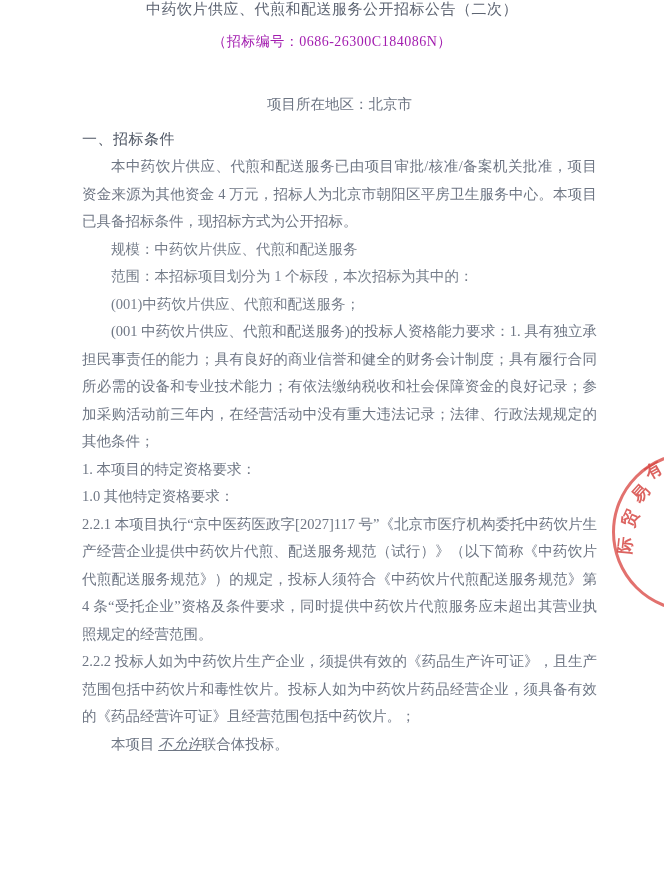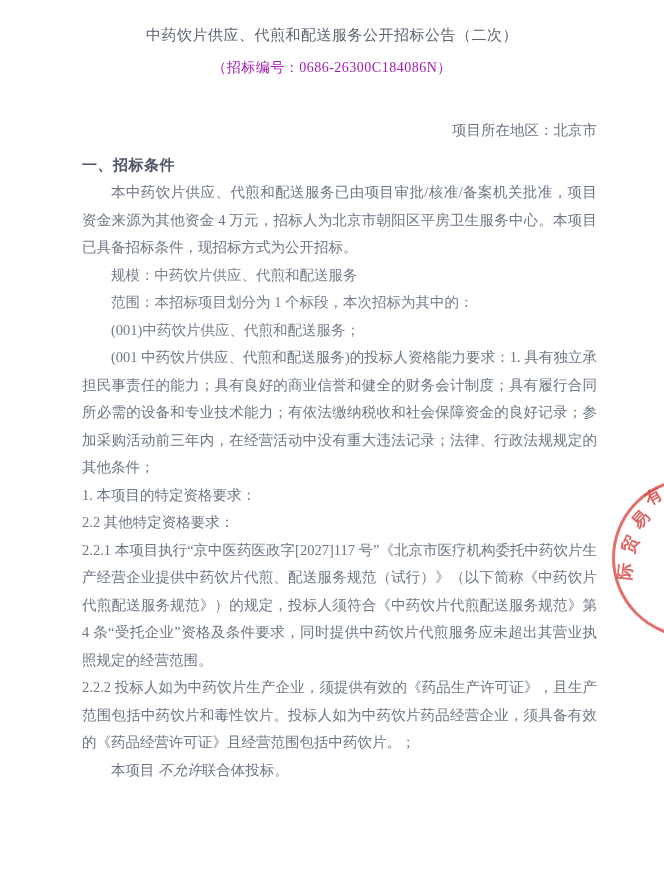--- a/index.html
+++ b/index.html
@@ -14,46 +14,45 @@
     overflow: hidden;
     font-family: "Liberation Serif", "DejaVu Serif", serif;
     color: #6e7684;
   }
   .page {
     position: relative;
     width: 664px;
     height: 887px;
   }
   .title {
-    margin-top: 26px;
     text-align: center;
     font-size: 15px;
     letter-spacing: 0.5px;
     color: #5d6472;
   }
   .subtitle {
     margin-top: 14px;
     text-align: center;
     font-size: 14px;
     letter-spacing: 0.5px;
     color: #a21caf;
   }
   .content {
     margin: 40px 67px 0 82px;
     width: 515px;
     font-size: 14.5px;
     line-height: 27.5px;
   }
   .block { margin: 0; }
   .block.plain {
-    text-align: right;
+    text-align: center;
     color: #6e7684;
   }
   .block.heading {
-    font-weight: bold;
+    font-weight: normal;
     font-size: 15px;
     color: #4e5664;
     margin-top: 7px;
     letter-spacing: 0.5px;
   }
   .block.para {
     text-indent: 2em;
     text-align: justify;
     color: #6e7684;
   }
@@ -64,20 +63,21 @@
   .block.num {
     text-align: justify;
     color: #6e7684;
   }
   .block.composite {
     text-indent: 2em;
     color: #6e7684;
   }
   .block.composite .em {
     font-style: italic;
+    text-decoration: underline;
   }
   
   .stamp-circle {
     position: absolute;
     left: 612px;
     top: 452px;
     width: 160px;
     height: 160px;
     border: 3px solid rgba(219, 78, 74, 0.8);
     border-radius: 50%;
@@ -107,21 +107,21 @@
 
   <div class="content">
       <div class="block plain">项目所在地区：北京市</div>
       <div class="block heading">一、招标条件</div>
       <div class="block para">本中药饮片供应、代煎和配送服务已由项目审批/核准/备案机关批准，项目资金来源为其他资金 4 万元，招标人为北京市朝阳区平房卫生服务中心。本项目已具备招标条件，现招标方式为公开招标。</div>
       <div class="block sub">规模：中药饮片供应、代煎和配送服务</div>
       <div class="block sub">范围：本招标项目划分为 1 个标段，本次招标为其中的：</div>
       <div class="block sub">(001)中药饮片供应、代煎和配送服务；</div>
       <div class="block para">(001 中药饮片供应、代煎和配送服务)的投标人资格能力要求：1. 具有独立承担民事责任的能力；具有良好的商业信誉和健全的财务会计制度；具有履行合同所必需的设备和专业技术能力；有依法缴纳税收和社会保障资金的良好记录；参加采购活动前三年内，在经营活动中没有重大违法记录；法律、行政法规规定的其他条件；</div>
       <div class="block num">1. 本项目的特定资格要求：</div>
-      <div class="block num">2.2 其他特定资格要求：</div>
+      <div class="block num">1.0 其他特定资格要求：</div>
       <div class="block num">2.2.1 本项目执行“京中医药医政字[2027]117 号”《北京市医疗机构委托中药饮片生产经营企业提供中药饮片代煎、配送服务规范（试行）》（以下简称《中药饮片代煎配送服务规范》）的规定，投标人须符合《中药饮片代煎配送服务规范》第 4 条“受托企业”资格及条件要求，同时提供中药饮片代煎服务应未超出其营业执照规定的经营范围。</div>
       <div class="block num">2.2.2 投标人如为中药饮片生产企业，须提供有效的《药品生产许可证》，且生产范围包括中药饮片和毒性饮片。投标人如为中药饮片药品经营企业，须具备有效的《药品经营许可证》且经营范围包括中药饮片。；</div>
       <div class="block composite"><span>本项目 </span><span class="em">不允许</span><span>联合体投标。</span></div>
     </div>
 
   <div class="stamp-circle"></div>
 
   <div>
       <span class="seal-char">有</span>
       <span class="seal-char">易</span>

